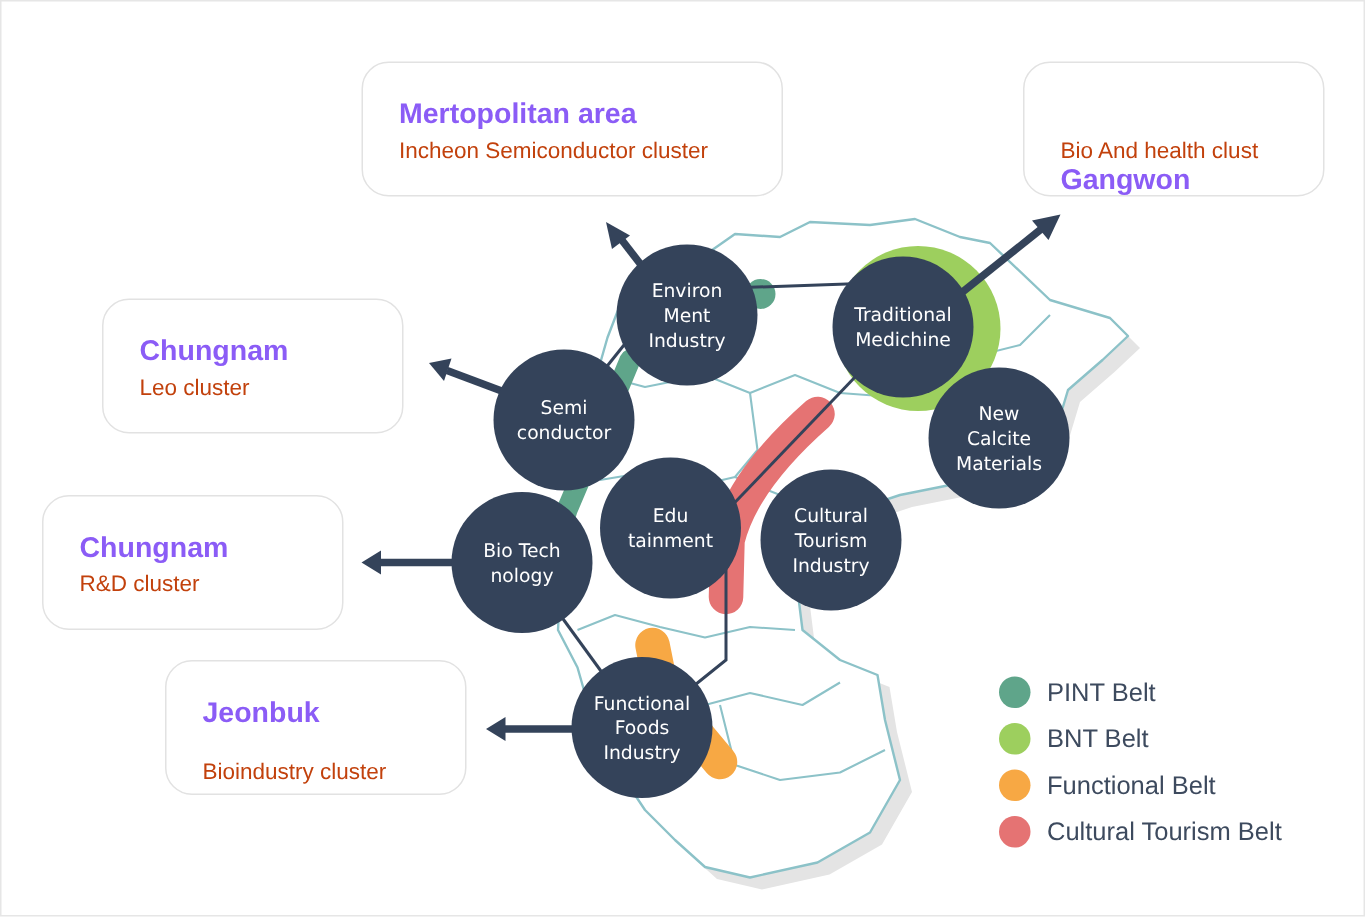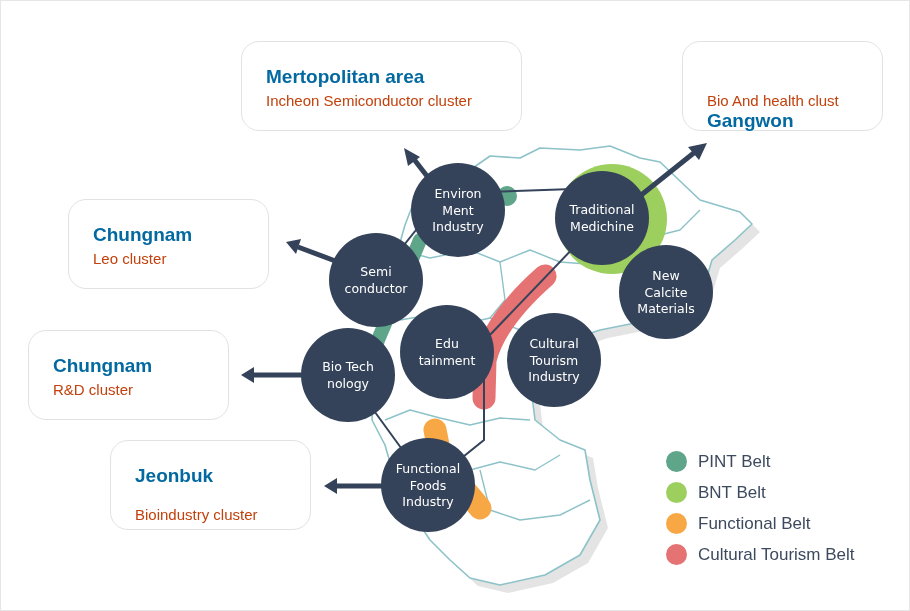--- a/index.html
+++ b/index.html
@@ -3,21 +3,21 @@
 <meta charset="utf-8">
 <style>
   html, body { margin: 0; padding: 0; background: #ffffff; }
   body { width: 910px; height: 611px; position: relative; overflow: hidden;
          font-family: "Liberation Sans", "DejaVu Sans", sans-serif; }
   .frame { position: absolute; left: 0; top: 0; width: 908px; height: 609px;
            border: 1px solid #e6e6e6; }
   .card { position: absolute; background: #fff; border: 1px solid #e2e2e2;
           border-radius: 18px; box-sizing: border-box; }
   .card .title { position: absolute; font-size: 19px; font-weight: bold;
-                 color: #0369a1; white-space: nowrap; }
+                 color: #8b5cf6; white-space: nowrap; }
   .card .sub { position: absolute; font-size: 15px; color: #c2410c; white-space: nowrap; }
   #diagram { position: absolute; left: 0; top: 0; }
   .node-label { font-family: "DejaVu Sans", sans-serif; font-size: 12.5px; fill: #ffffff; }
   .legend { position: absolute; left: 666px; top: 446px; }
   .legend-item { display: flex; align-items: center; height: 31px; }
   .legend-dot { width: 21px; height: 21px; border-radius: 50%; margin-right: 11px; }
   .legend-label { font-size: 17px; color: #3d4a5e; white-space: nowrap; }
 </style>
 </head>
 <body>

